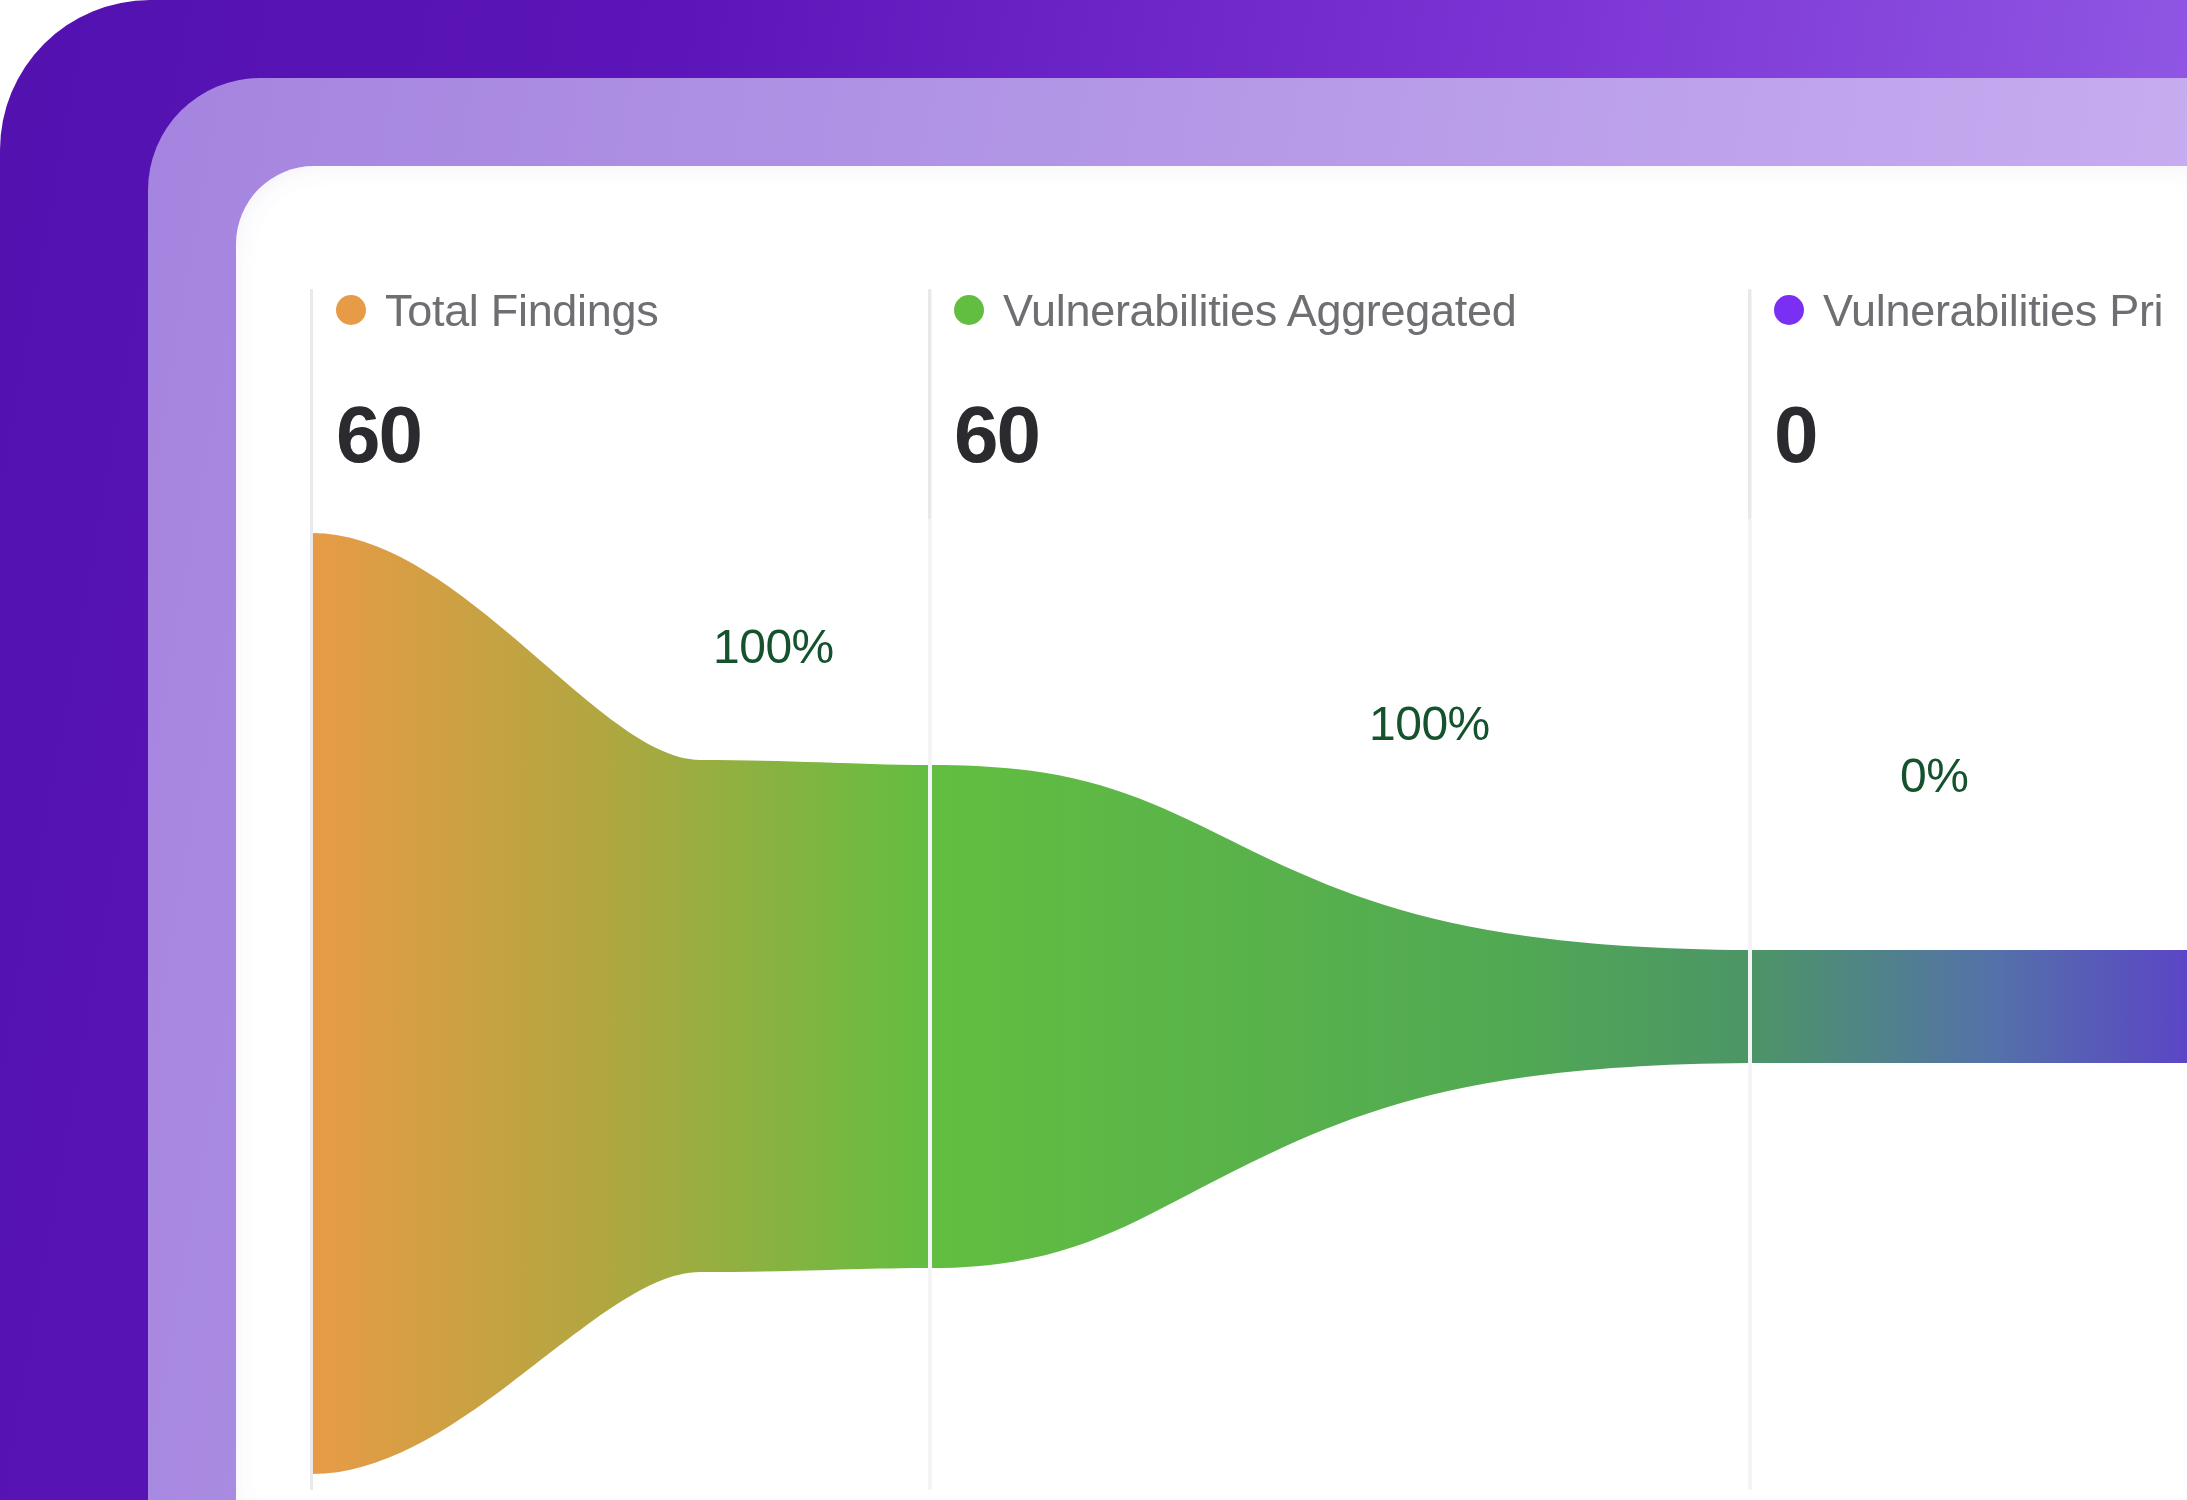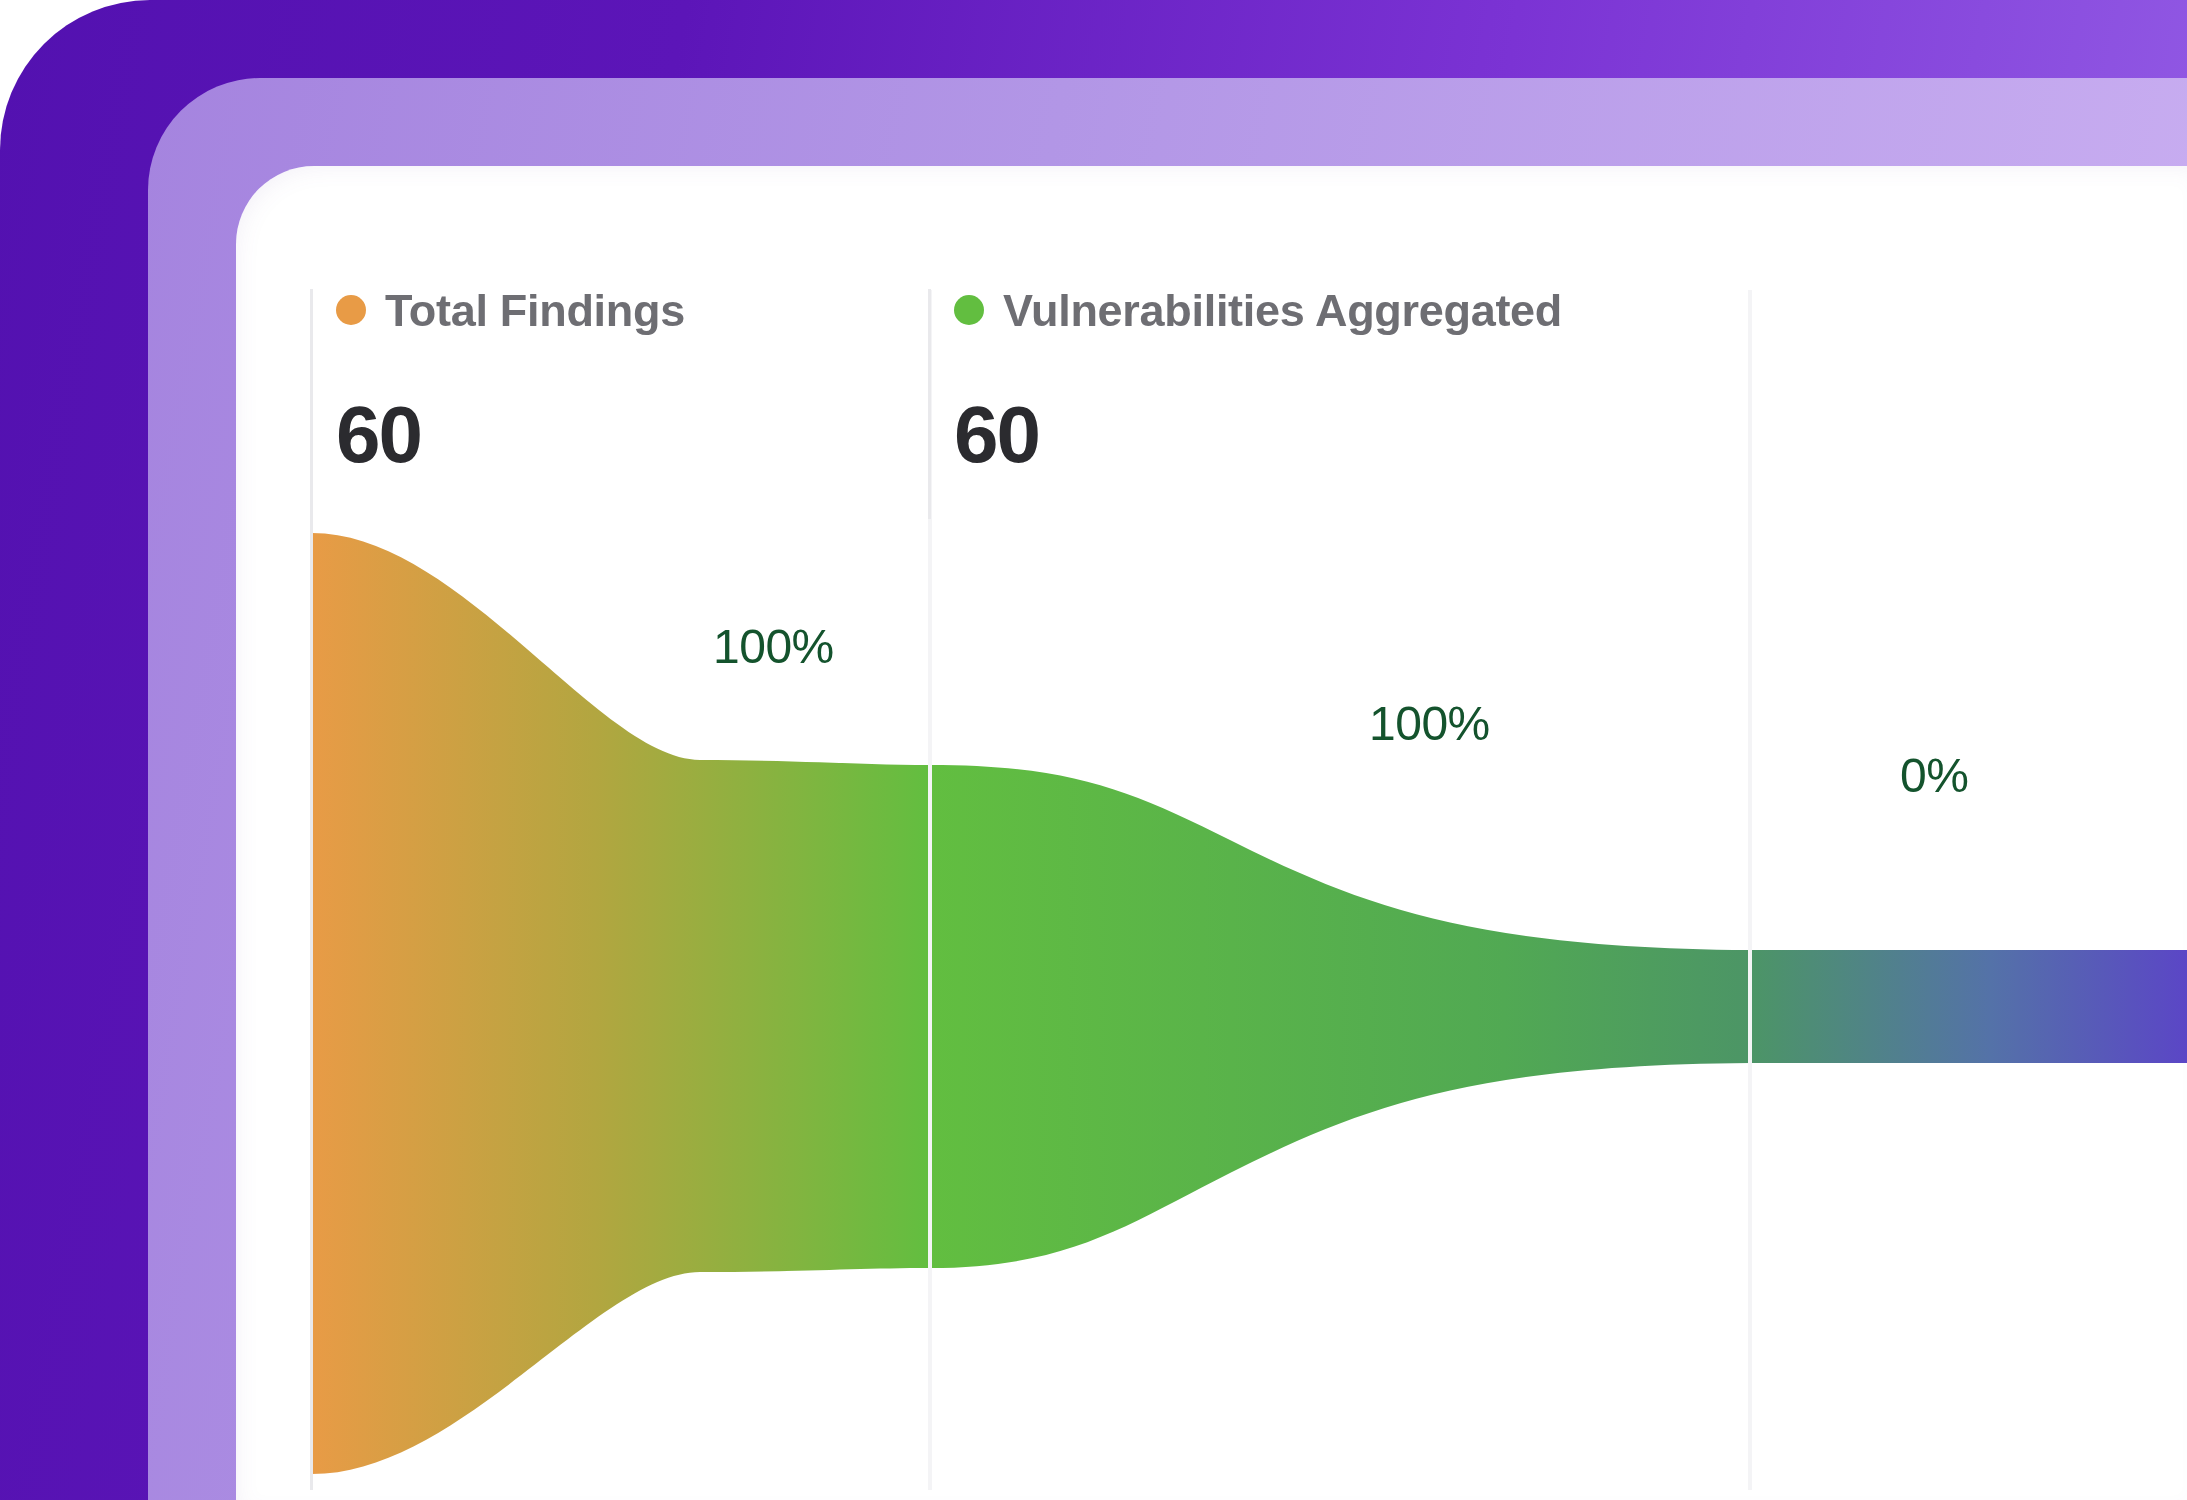--- a/index.html
+++ b/index.html
@@ -64,21 +64,20 @@
     position:absolute;
     left:0; top:4px;
     width:3px; height:230px;
     background:#e9e9ec;
   }
   .legend-row{
     display:flex;
     align-items:center;
     gap:19px;
     height:50px;
-    font-weight:bold;
   }
   .legend-dot{
     width:30px; height:30px;
     border-radius:50%;
     flex:0 0 auto;
   }
   .legend-label{
     font-size:45px;
     color:#6e6e73;
     letter-spacing:-0.3px;
@@ -174,18 +173,26 @@
 
   <div class="stat-col" style="left:928px;">
     <div class="rule"></div>
     <div class="legend-row">
       <span class="legend-dot" style="background:#62BE40"></span>
       <span class="legend-label">Vulnerabilities Aggregated</span>
     </div>
     <div class="stat-value">60</div>
   </div>
 
+  <div class="stat-col" style="left:1748px;">
+    <div class="rule"></div>
+    <div class="legend-row">
+      <span class="legend-dot" style="background:#7B2FF2"></span>
+      <span class="legend-label">Vulnerabilities Pri</span>
+    </div>
+    <div class="stat-value">0</div>
+  </div>
 
   <div class="pct" style="left:713px; top:623px;">100%</div>
   <div class="pct" style="left:1369px; top:700px;">100%</div>
   <div class="pct" style="left:1900px; top:752px;">0%</div>
 
 </div>
 
 </body></html>

